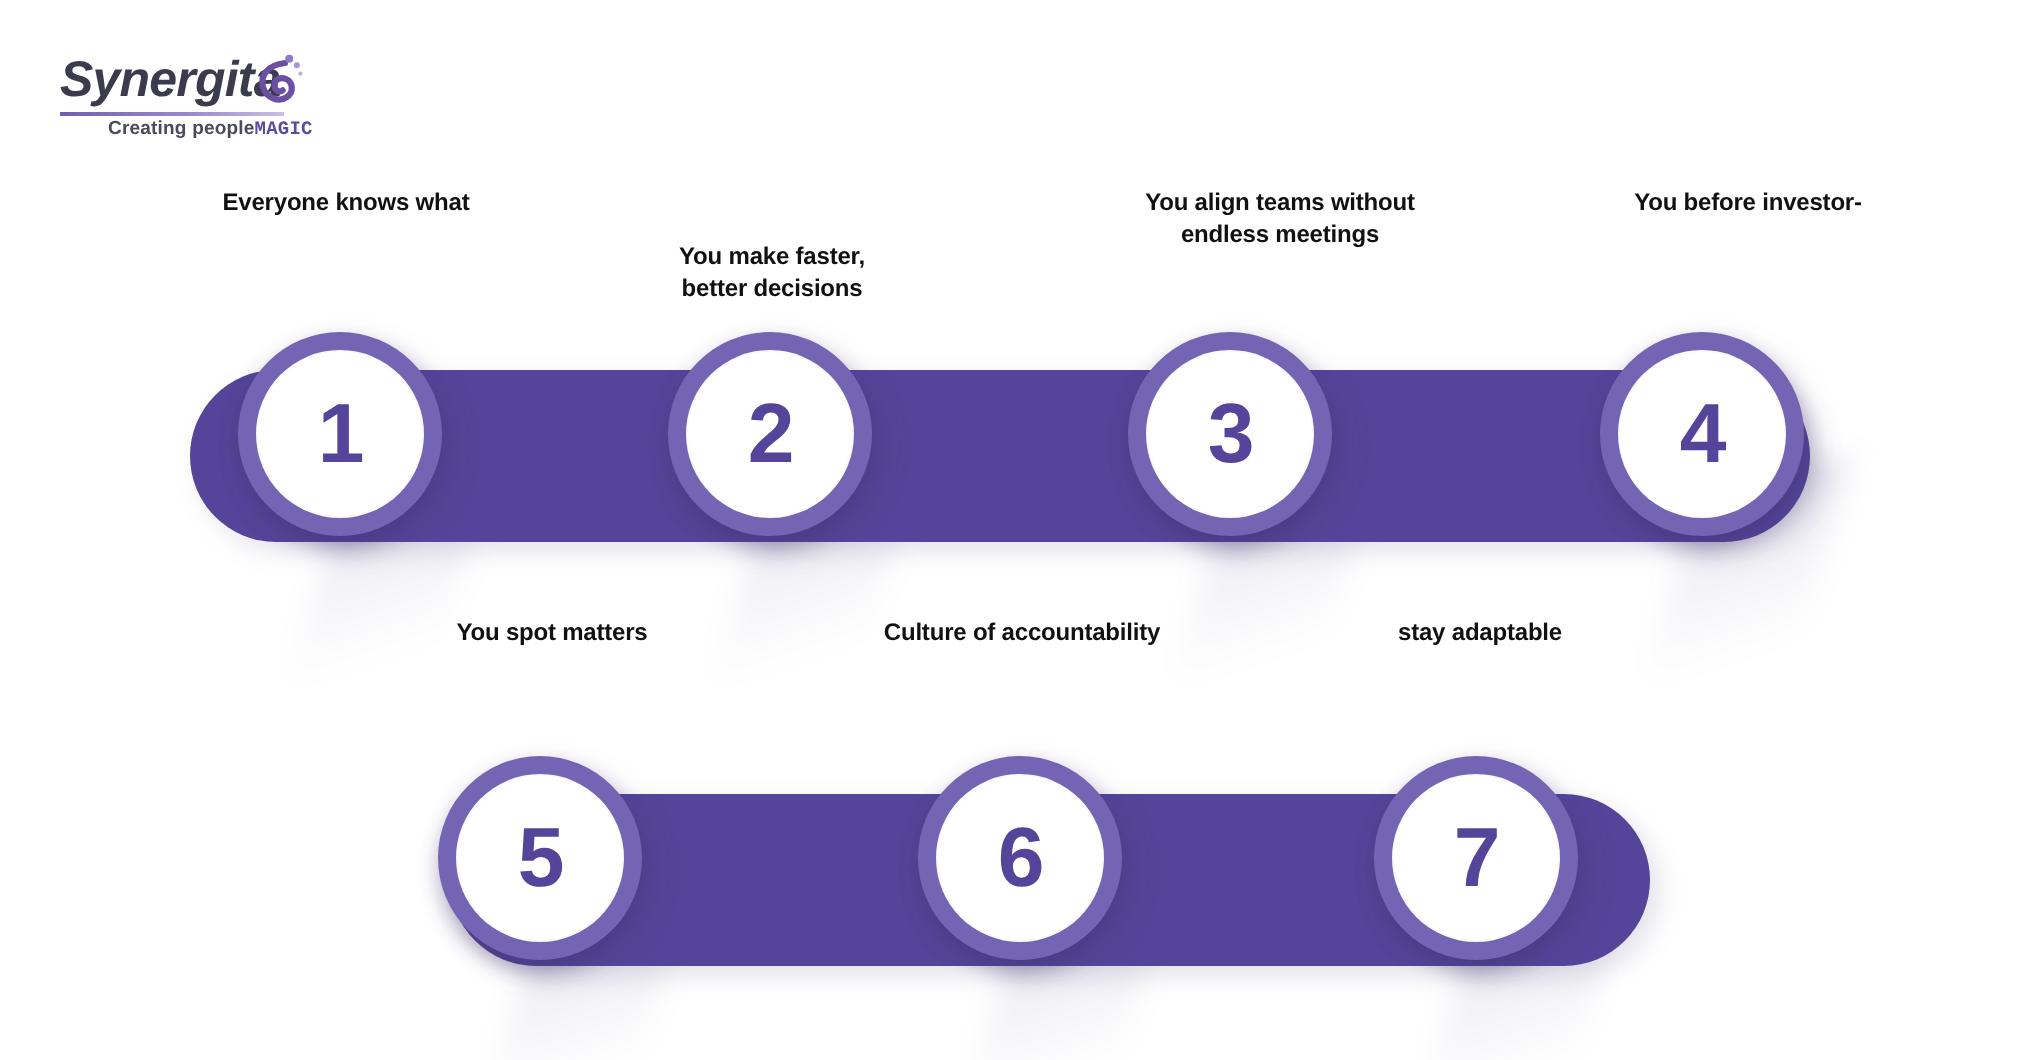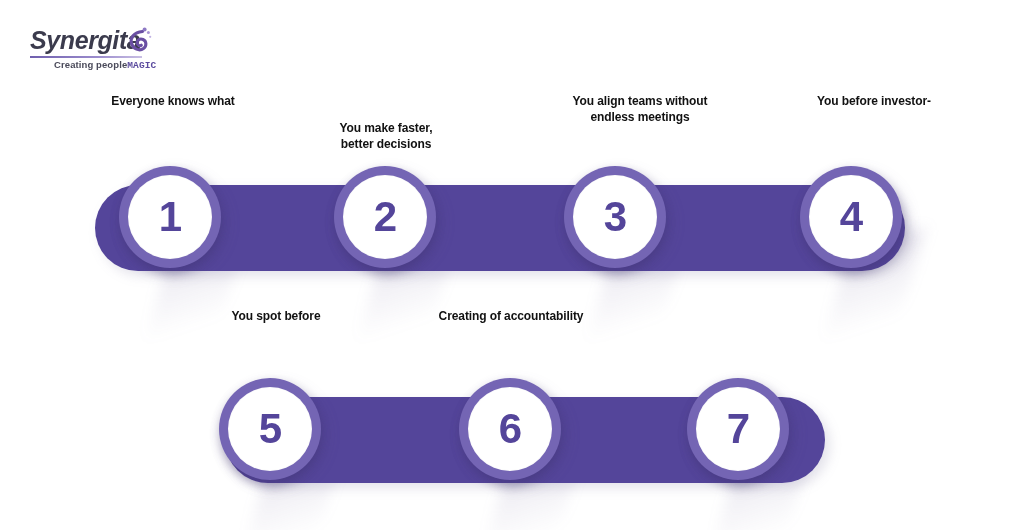--- a/index.html
+++ b/index.html
@@ -219,26 +219,27 @@
     <div class="node" style="left:800px; top:166px;">
       <div class="node-inner">
         <span class="node-num">4</span>
       </div>
     </div>
   </div>
 
   <div class="row">
 
     <div class="label" style="left:176px; top:309px; width:200px;">
-      <div>You spot before</div>
+      <div>You spot matters</div>
     </div>
     <div class="label" style="left:388px; top:309px; width:246px;">
-      <div>Creating of accountability</div>
+      <div>Culture of accountability</div>
     </div>
     <div class="label" style="left:648px; top:309px; width:184px;">
+      <div>stay adaptable</div>
     </div>
 
     <div class="streak" style="left:258px; top:442px;"></div>
     <div class="streak" style="left:498px; top:442px;"></div>
     <div class="streak" style="left:726px; top:442px;"></div>
 
     <div class="bar-shadow" style="left:230px; top:402px; width:600px;"></div>
     <div class="bar" style="left:225px; top:397px; width:600px;"></div>
 
     <div class="node-cast" style="left:224px; top:384px;"></div>

